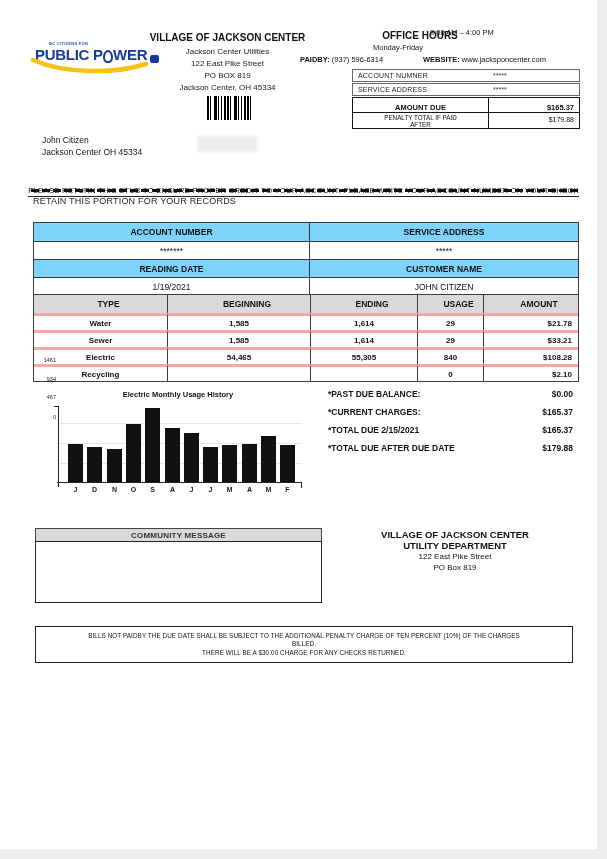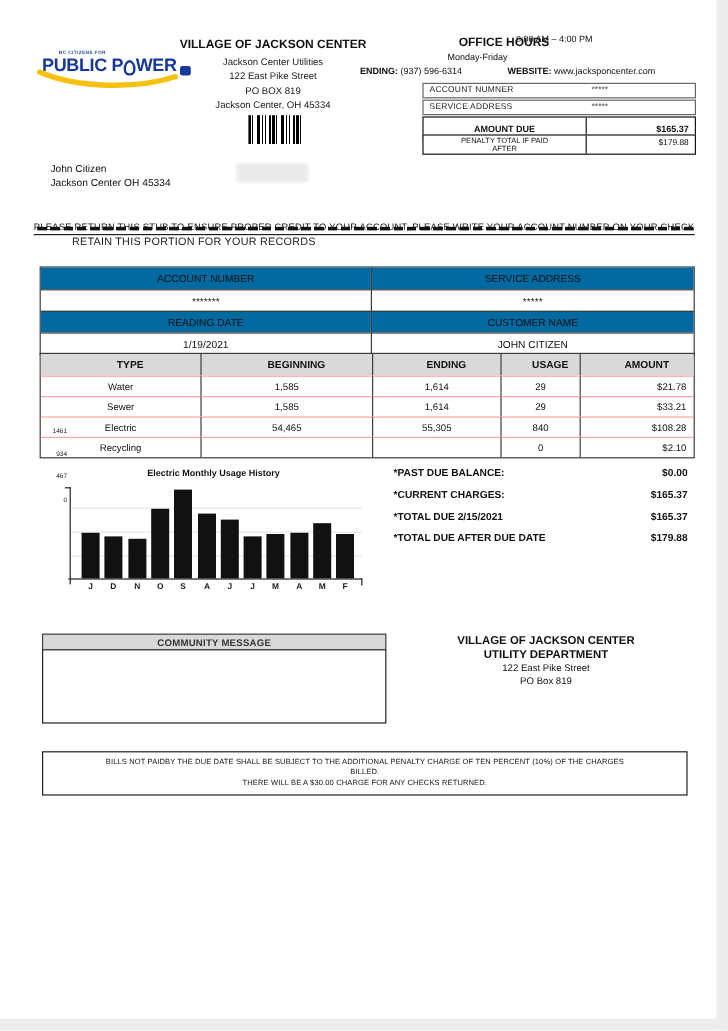--- a/index.html
+++ b/index.html
@@ -53,35 +53,35 @@
   
   .recipient-name { left:42px; top:135px; font-size:8.5px; }
   .recipient-addr { left:42px; top:147px; font-size:8.5px; }
   .redact-blob { left:197px; top:136px; width:60px; height:16px; background:#ebebeb; border-radius:2px; filter:blur(1.5px); }
 
   
   .stub-notice { left:0; top:179px; width:607px; text-align:center; }
   .stub-notice span { font-size:7.8px; letter-spacing:.2px; border-bottom:1px solid #222; padding-bottom:1px; color:#111; }
   .perforation { left:31px; top:189px; width:547px; height:3px;
     background:repeating-linear-gradient(90deg,#111 0 8px,transparent 8px 11px); }
-  .retain { left:33px; top:196px; font-size:9px; letter-spacing:.2px; color:#1a1a1a;margin-left:27px; }
+  .retain { left:33px; top:196px; font-size:9px; letter-spacing:.2px; color:#1a1a1a; }
 
   
   .acct-table { left:33px; top:222px; width:544px; display:grid;
     grid-template-columns:275px 269px; grid-auto-rows:18px; border:1px solid #3c3c3c; box-sizing:content-box; }
   .at-cell { display:flex; align-items:center; justify-content:center; font-size:8.5px; box-sizing:border-box; }
-  .at-hdr { background:#0369a1; font-weight:400; }
+  .at-hdr { background:#7dd3fc; font-weight:700; }
   .at-top { border-top:1px solid #3c3c3c; }
   .at-left { border-left:1px solid #3c3c3c; }
 
   
   .usage-table { left:33px; top:294px; width:544px; display:grid;
     grid-template-columns:133px 143px 107px 66px 95px; grid-template-rows:18px 17px 17px 17px 17px;
     border:1px solid #3c3c3c; }
-  .ut-cell { display:flex; align-items:center; justify-content:center; font-size:8px; box-sizing:border-box; border-top:1px solid #fca5a5; }
+  .ut-cell { display:flex; align-items:center; justify-content:center; font-size:8px; box-sizing:border-box; border-top:3px solid #fca5a5;font-weight:bold; }
   .ut-hdr { background:#d9d9d9; font-weight:700; font-size:8.5px; border-top:none;padding-left:16px; }
   .ut-left { border-left:1px solid #3c3c3c; }
   .ut-amount { justify-content:flex-end; padding-right:6px; }
 
   
   .ytick { position:absolute; width:29px; text-align:right; font-size:5.5px; color:#222; }
   .chart-title { left:98px; top:390px; width:160px; text-align:center; font-size:7.5px; font-weight:700; }
   .chart-yaxis { left:58px; top:406px; width:1px; height:81px; background:#222; }
   .chart-ycap  { left:54px; top:406px; width:5px; height:1px; background:#222; }
   .chart-xaxis { left:57px; top:482px; width:245px; height:1px; background:#222; }
@@ -139,21 +139,21 @@
     <div class="sender-line">122 East Pike Street</div>
     <div class="sender-line">PO BOX 819</div>
     <div class="sender-line">Jackson Center, OH 45334</div>
   </div>
   <div class="abs barcode"></div>
 
   <div class="abs office-title">OFFICE HOURS</div>
   <div class="abs office-days">Monday-Friday</div>
   <div class="abs office-hrs">8:00 AM – 4:00 PM</div>
   <div class="abs phone-line">
-    <span class="lbl-bold">ENDING:</span>
+    <span class="lbl-bold">PAIDBY:</span>
     <span>(937) 596-6314</span>
   </div>
   <div class="abs website-line">
     <span class="lbl-bold">WEBSITE:</span>
     <span>www.jacksponcenter.com</span>
   </div>
 
   <div class="abox-row" style="top:69px;height:13px;">
     <span class="abox-label">ACCOUNT NUMNER</span>
     <span class="abox-value">*****</span>

